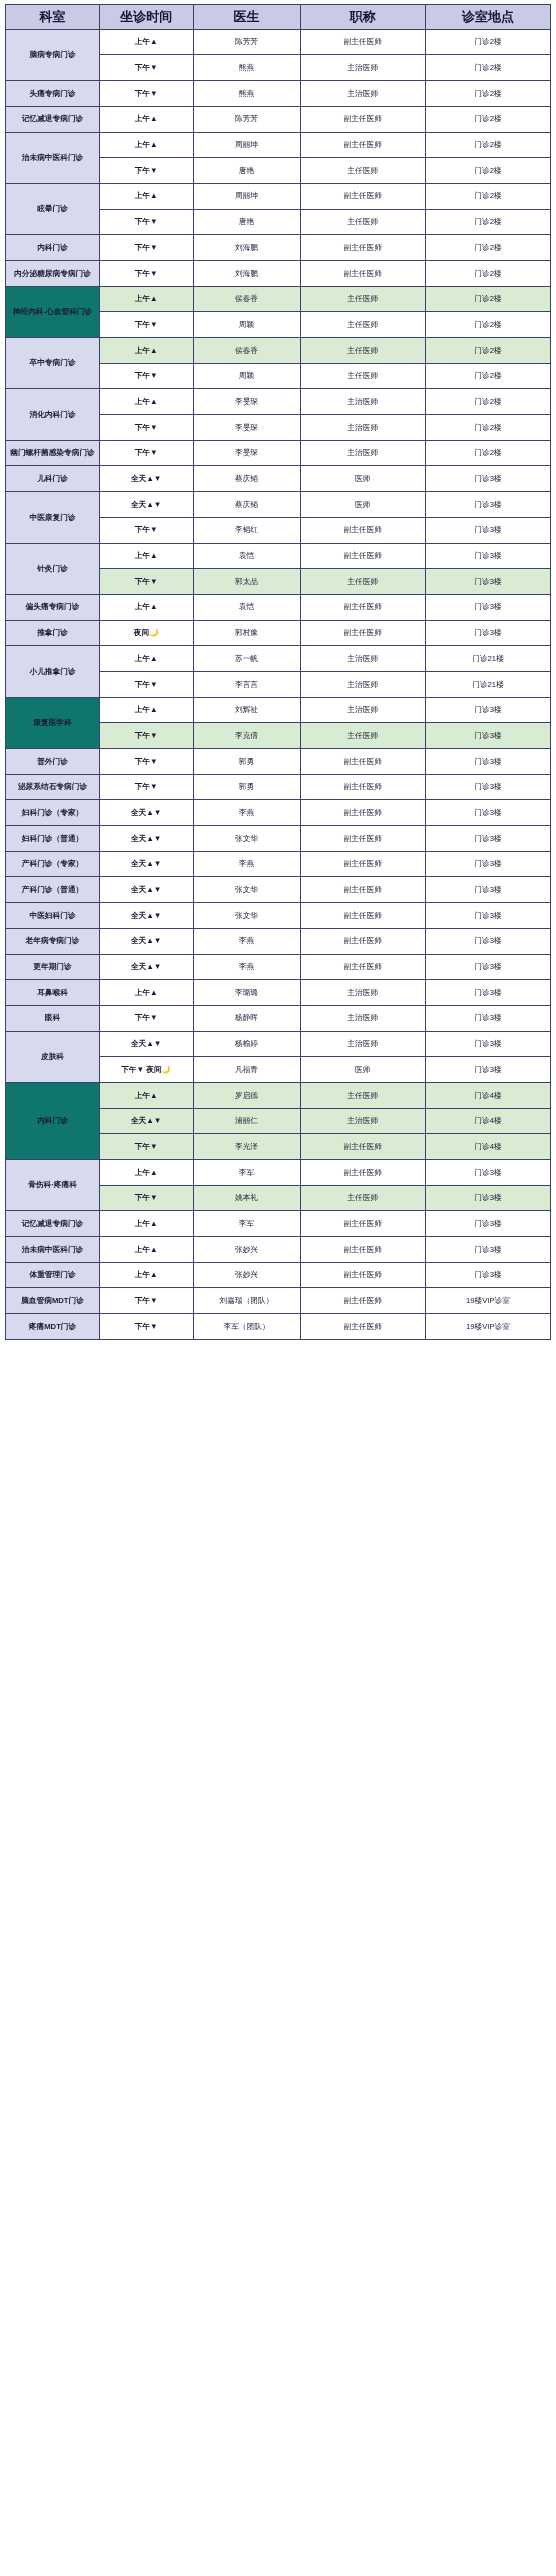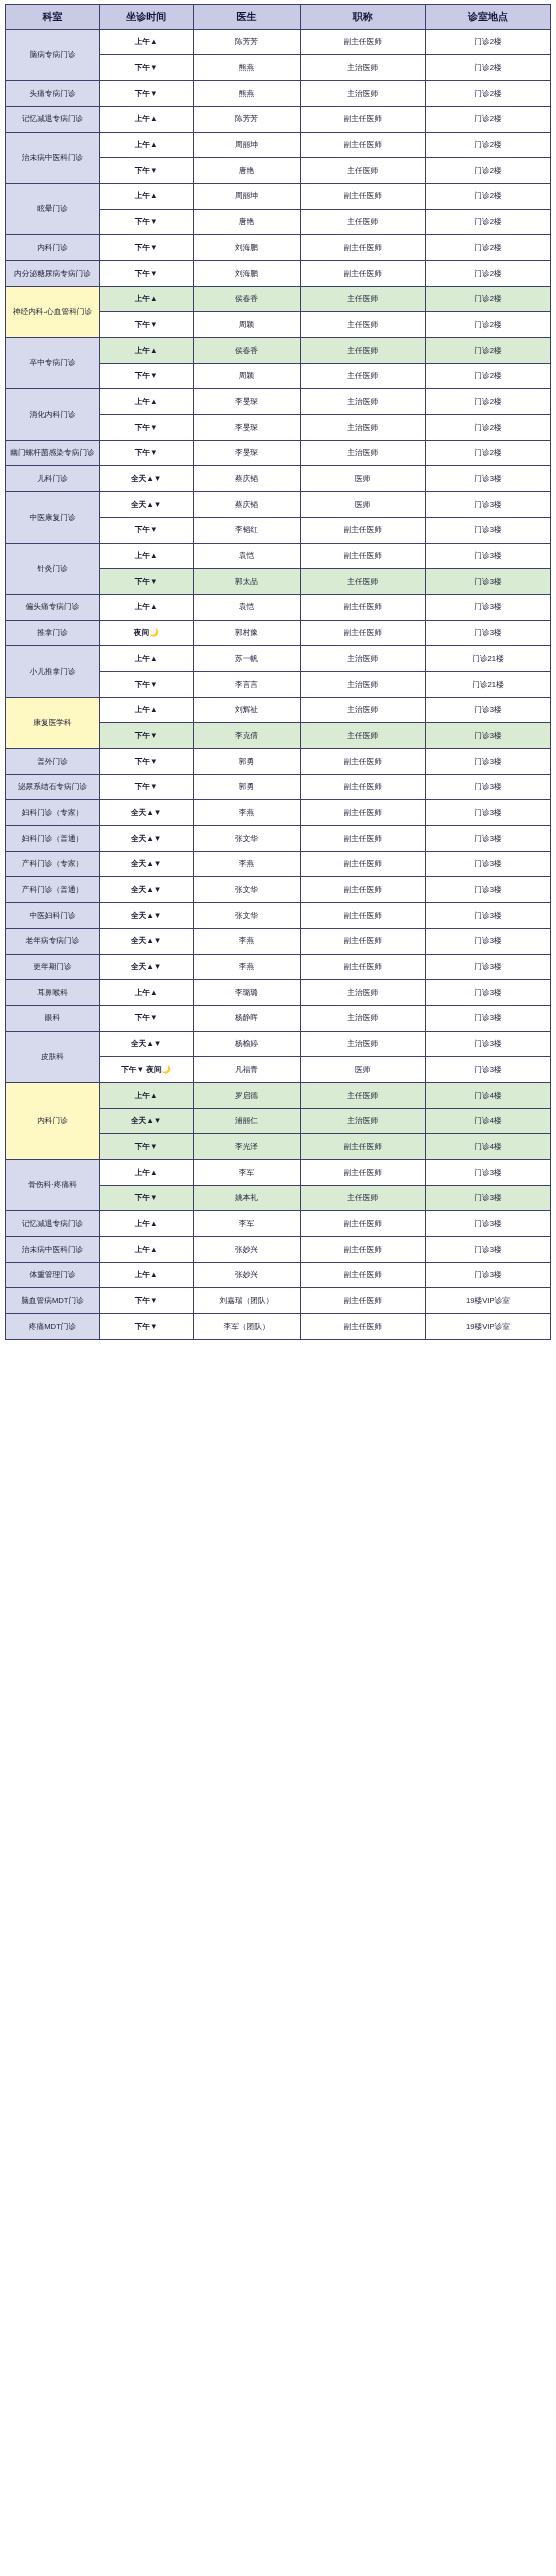--- a/index.html
+++ b/index.html
@@ -34,31 +34,31 @@
     vertical-align: middle;
     font-size: 7.7px;
     color: #1b1b35;
     padding: 3.1px 1px;
     line-height: 1.25;
     word-break: break-all;
   }
   table.sched thead th {
     background: #c9cbe4;
     font-weight: bold;
-    font-size: 10px;
+    font-size: 13px;
     height: 17.5px;
     color: #15153a;
   }
   td.dept {
     background: #d7d9ec;
-    font-weight: normal;
+    font-weight: bold;
     font-size: 7.7px;
   }
   td.dept.hl {
-    background: #fef9c3;
+    background: #0f766e;
   }
   td.time, td.doc, td.title, td.loc {
     background: #ffffff;
     height: 18.5px;
   }
   tr.hl td.time, tr.hl td.doc, tr.hl td.title, tr.hl td.loc {
     background: #d9ebd3;
   }
   .time-cell { white-space: nowrap; font-weight: bold; }
 </style>

